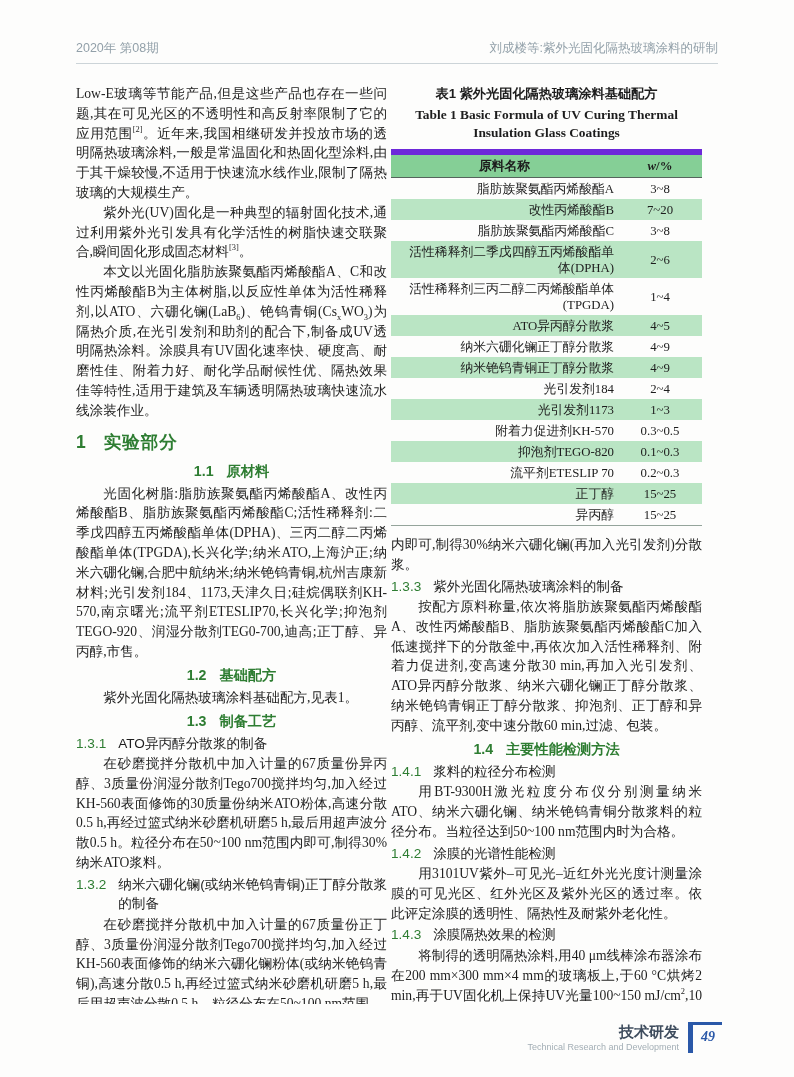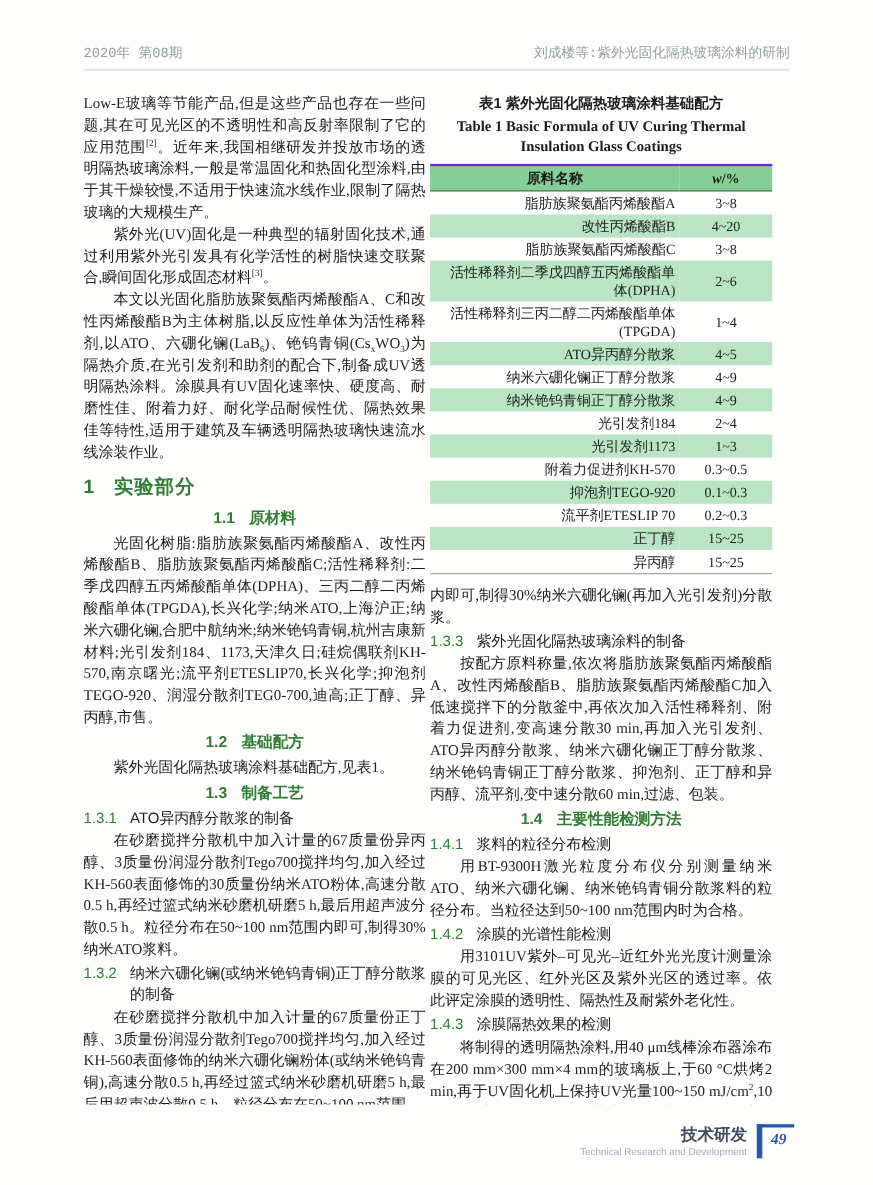--- a/index.html
+++ b/index.html
@@ -1,20 +1,20 @@
 <!DOCTYPE html>
 <html style="--green: #2e7d32; --thbg: #85cf96; --altbg: #bae5c4; --blue: #2a58a8;"><head>
 <meta charset="utf-8">
 <style>
   html,body{margin:0;padding:0;background:#ffffff;}
   .page{position:relative;width:794px;height:1077px;background:#fdfdfc;overflow:hidden;
         font-family:"Liberation Serif","DejaVu Serif",serif;color:#1d1d1d;}
   
   .hdr{position:absolute;top:40px;left:76px;right:76px;display:flex;justify-content:space-between;
-       align-items:flex-end;font-family:Liberation Mono, monospace;
+       align-items:flex-end;font-family:Liberation Sans, sans-serif;
        font-size:12.5px;color:#92a0a9;padding-bottom:6px;border-bottom:1px solid #ccd4d8;}
   
   .columns{position:absolute;top:84px;left:76px;width:642px;height:920px;display:flex;gap:4px;overflow:hidden;}
   .col{width:311px;font-size:13.6px;line-height:19.8px;text-align:justify;}
   .para{margin:0;}
   .para.indent{text-indent:2em;}
   sup,sub{font-size:0.62em;line-height:0;}
   
   .hd{display:flex;font-family:"Liberation Sans","DejaVu Sans",sans-serif;}
   .hd .hd-num{color:var(--green);flex:none;}
@@ -26,21 +26,21 @@
   .h2 .hd-title{color:var(--green);}
   .h3{font-size:13.6px;line-height:19.5px;margin:2px 0 1px;}
   .h3 .hd-num{margin-right:12px;}
   .h3 .hd-title{color:#1d1d1d;}
   
   .tblblock{margin-bottom:9px;}
   .tbl-title-cn{font-family:"Liberation Sans","DejaVu Sans",sans-serif;font-weight:bold;
                 font-size:13.2px;text-align:center;line-height:19px;}
   .tbl-title-en{font-weight:bold;font-size:13.4px;text-align:center;line-height:18px;margin-top:3px;}
   table.t1{width:100%;border-collapse:collapse;margin-top:7px;font-size:12.8px;
-           border-top:2px solid #6d28d9;border-bottom:1.5px solid #94a49b;}
+           border-top:6px solid #6d28d9;border-bottom:1.5px solid #94a49b;}
   table.t1 thead th{background:var(--thbg);font-weight:bold;border-bottom:1px solid #55655d;
                     padding:3px 4px;line-height:16px;}
   table.t1 thead th.name{text-align:center;}
   table.t1 tbody td{padding:2.5px 4px;line-height:16px;vertical-align:middle;}
   table.t1 tbody tr.alt{background:var(--altbg);}
   table.t1 td.name{text-align:right;padding-left:7px;}
   table.t1 .val{text-align:center;width:76px;white-space:nowrap;}
   
   .ftr{position:absolute;right:72px;bottom:24px;display:flex;align-items:flex-end;gap:9px;}
   .ftr-text{text-align:right;font-family:"Liberation Sans","DejaVu Sans",sans-serif;}
@@ -106,21 +106,21 @@
                 <th class="val"><i>w</i>/%</th>
               </tr>
             </thead>
           <tbody id="t1-body">
               <tr>
                 <td class="name">脂肪族聚氨酯丙烯酸酯A</td>
                 <td class="val">3~8</td>
               </tr>
               <tr class="alt">
                 <td class="name">改性丙烯酸酯B</td>
-                <td class="val">4~20</td>
+                <td class="val">7~20</td>
               </tr>
               <tr>
                 <td class="name">脂肪族聚氨酯丙烯酸酯C</td>
                 <td class="val">3~8</td>
               </tr>
               <tr class="alt">
                 <td class="name">活性稀释剂二季戊四醇五丙烯酸酯单体(DPHA)</td>
                 <td class="val">2~6</td>
               </tr>
               <tr>
@@ -145,21 +145,21 @@
               </tr>
               <tr class="alt">
                 <td class="name">光引发剂1173</td>
                 <td class="val">1~3</td>
               </tr>
               <tr>
                 <td class="name">附着力促进剂KH-570</td>
                 <td class="val">0.3~0.5</td>
               </tr>
               <tr class="alt">
-                <td class="name">抑泡剂TEGO-920</td>
+                <td class="name">抑泡剂TEGO-820</td>
                 <td class="val">0.1~0.3</td>
               </tr>
               <tr>
                 <td class="name">流平剂ETESLIP 70</td>
                 <td class="val">0.2~0.3</td>
               </tr>
               <tr class="alt">
                 <td class="name">正丁醇</td>
                 <td class="val">15~25</td>
               </tr>

